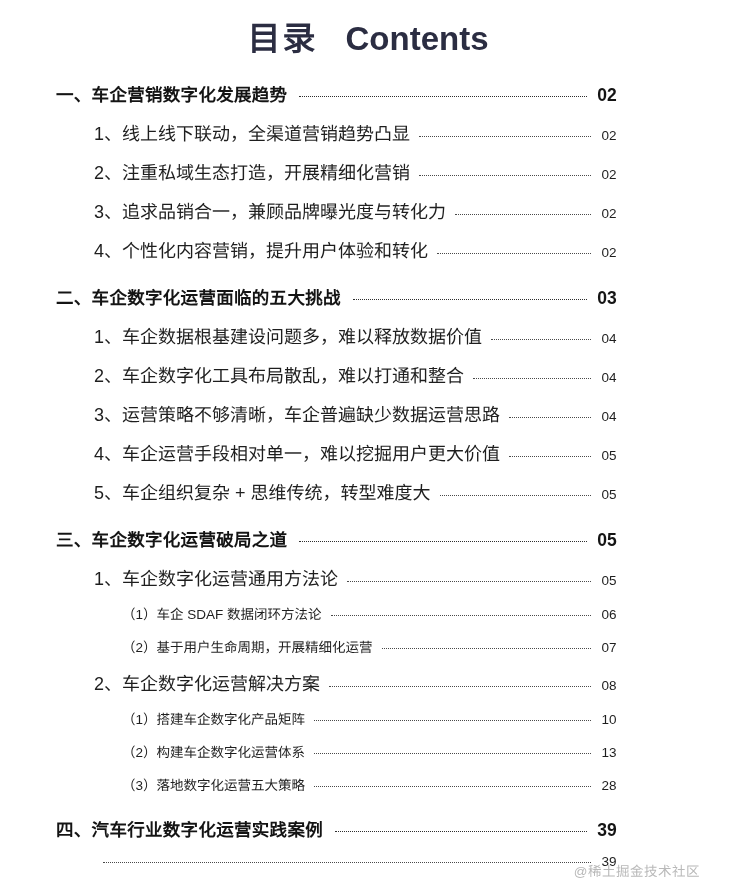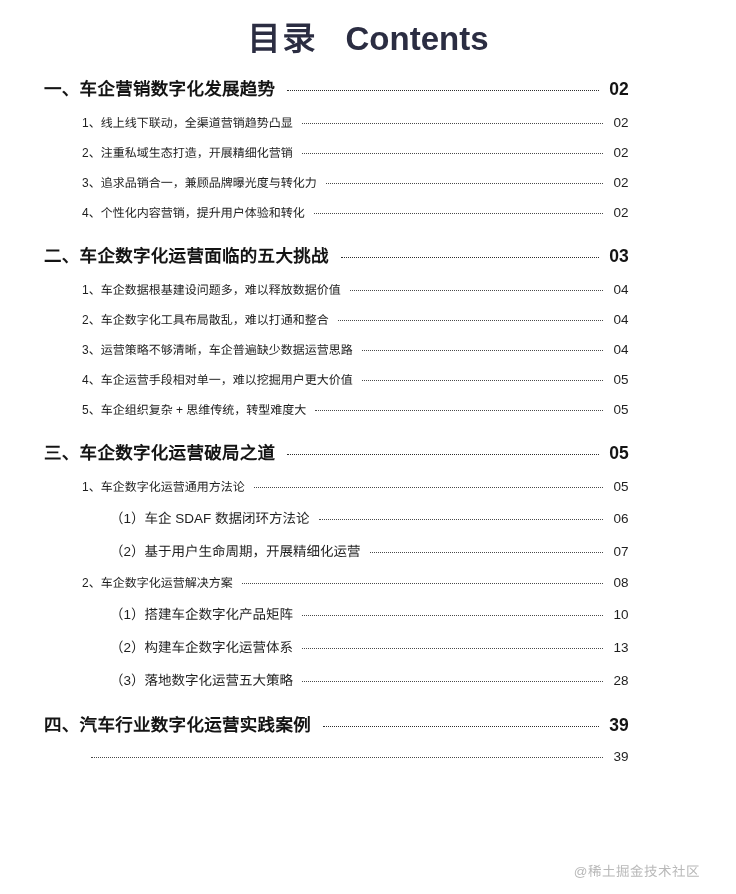--- a/index.html
+++ b/index.html
@@ -41,21 +41,21 @@
   .doc-title .title-cn {
     letter-spacing: 2px;
   }
   .doc-title .title-en {
     margin-left: 28px;
     letter-spacing: 0px;
   }
 
   
   .toc {
-    margin: 4px;
+    margin: 16px;
     padding: 0 100px 0 40px;
     box-sizing: border-box;
   }
 
   .toc-row {
     display: flex;
     align-items: baseline;
     width: 100%;
     box-sizing: border-box;
   }
@@ -101,21 +101,21 @@
     color: #141414;
     min-width: 26px;
   }
 
   
   .lvl2 {
     margin-top: 13px;
     padding-left: 38px;
   }
   .lvl2 .label {
-    font-size: 12px;
+    font-size: 18px;
     font-weight: normal;
     color: #1e1e1e;
     white-space: nowrap;
   }
   .lvl2 .pagenum {
     font-size: 13.5px;
     color: #1e1e1e;
     min-width: 22px;
   }
 

